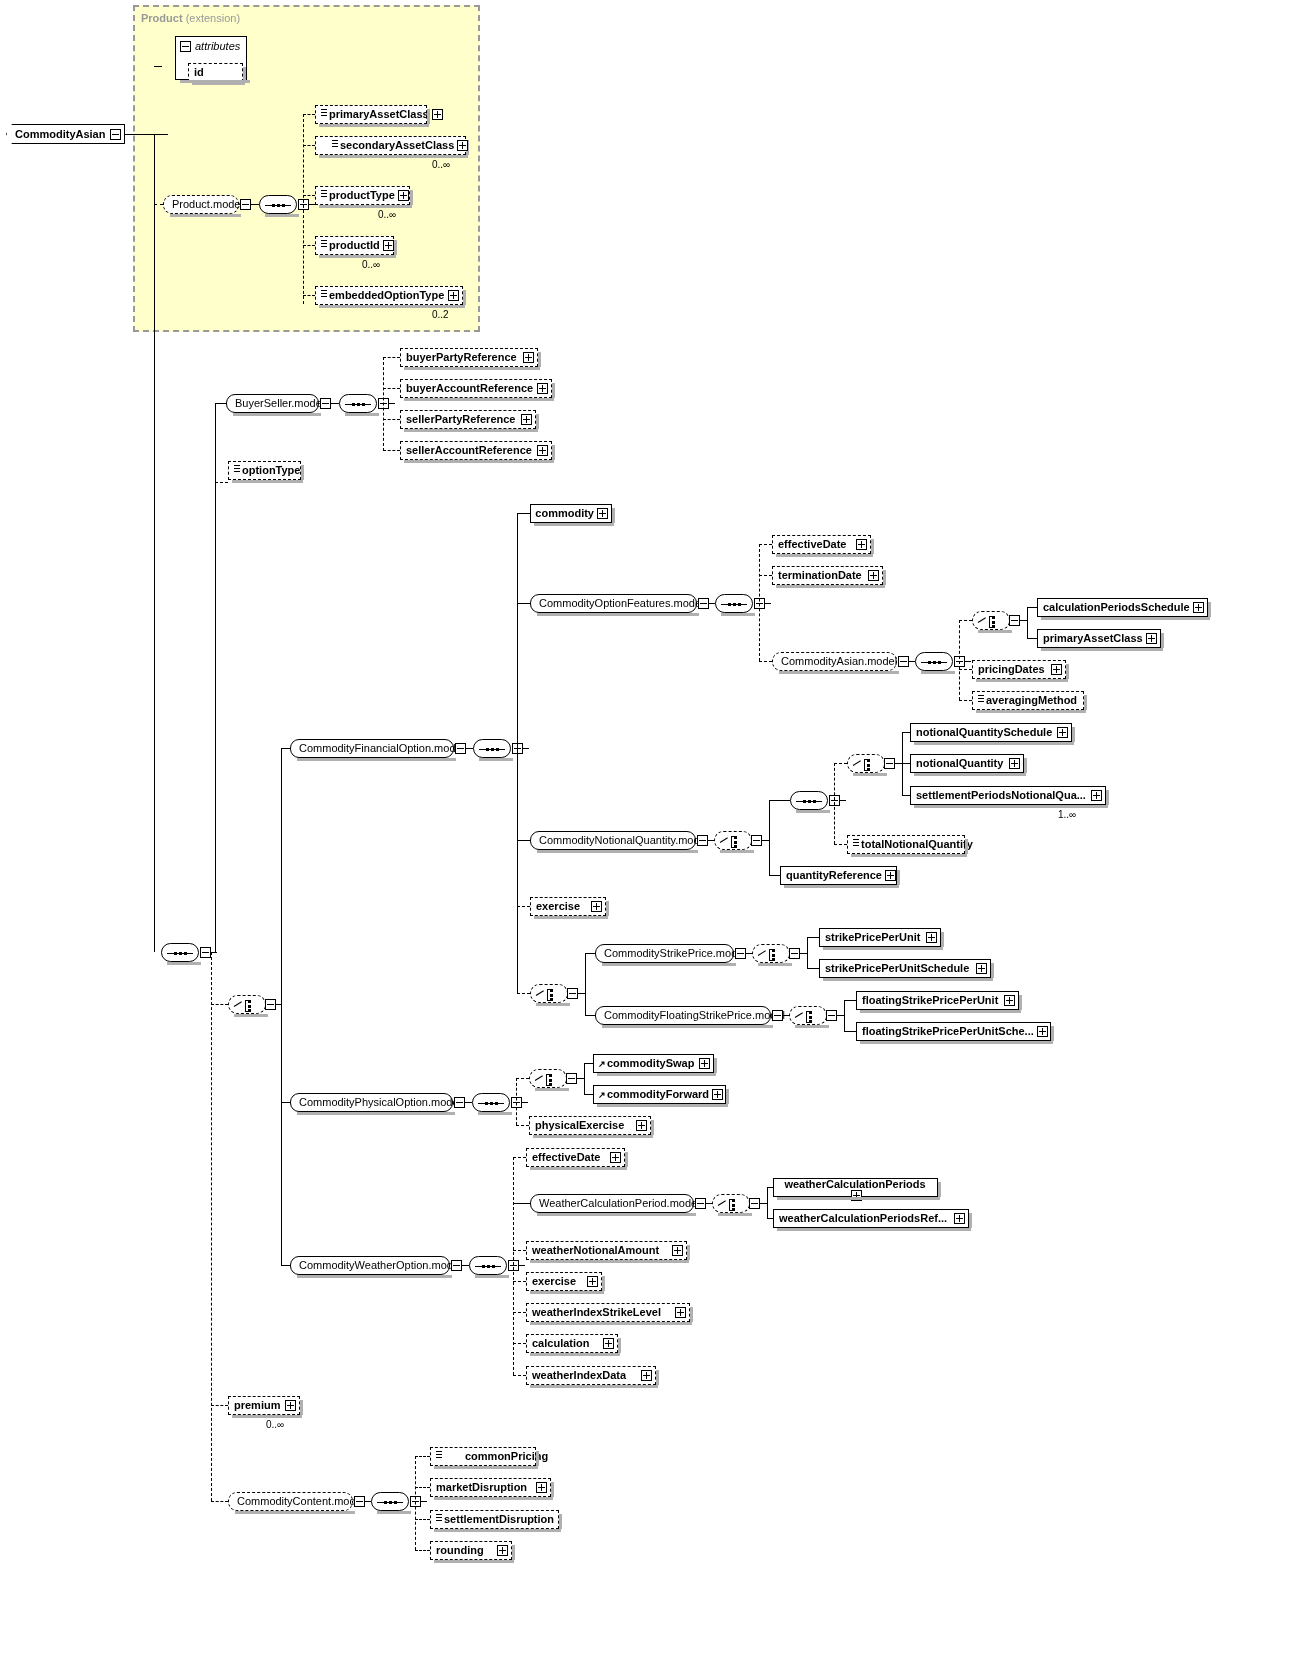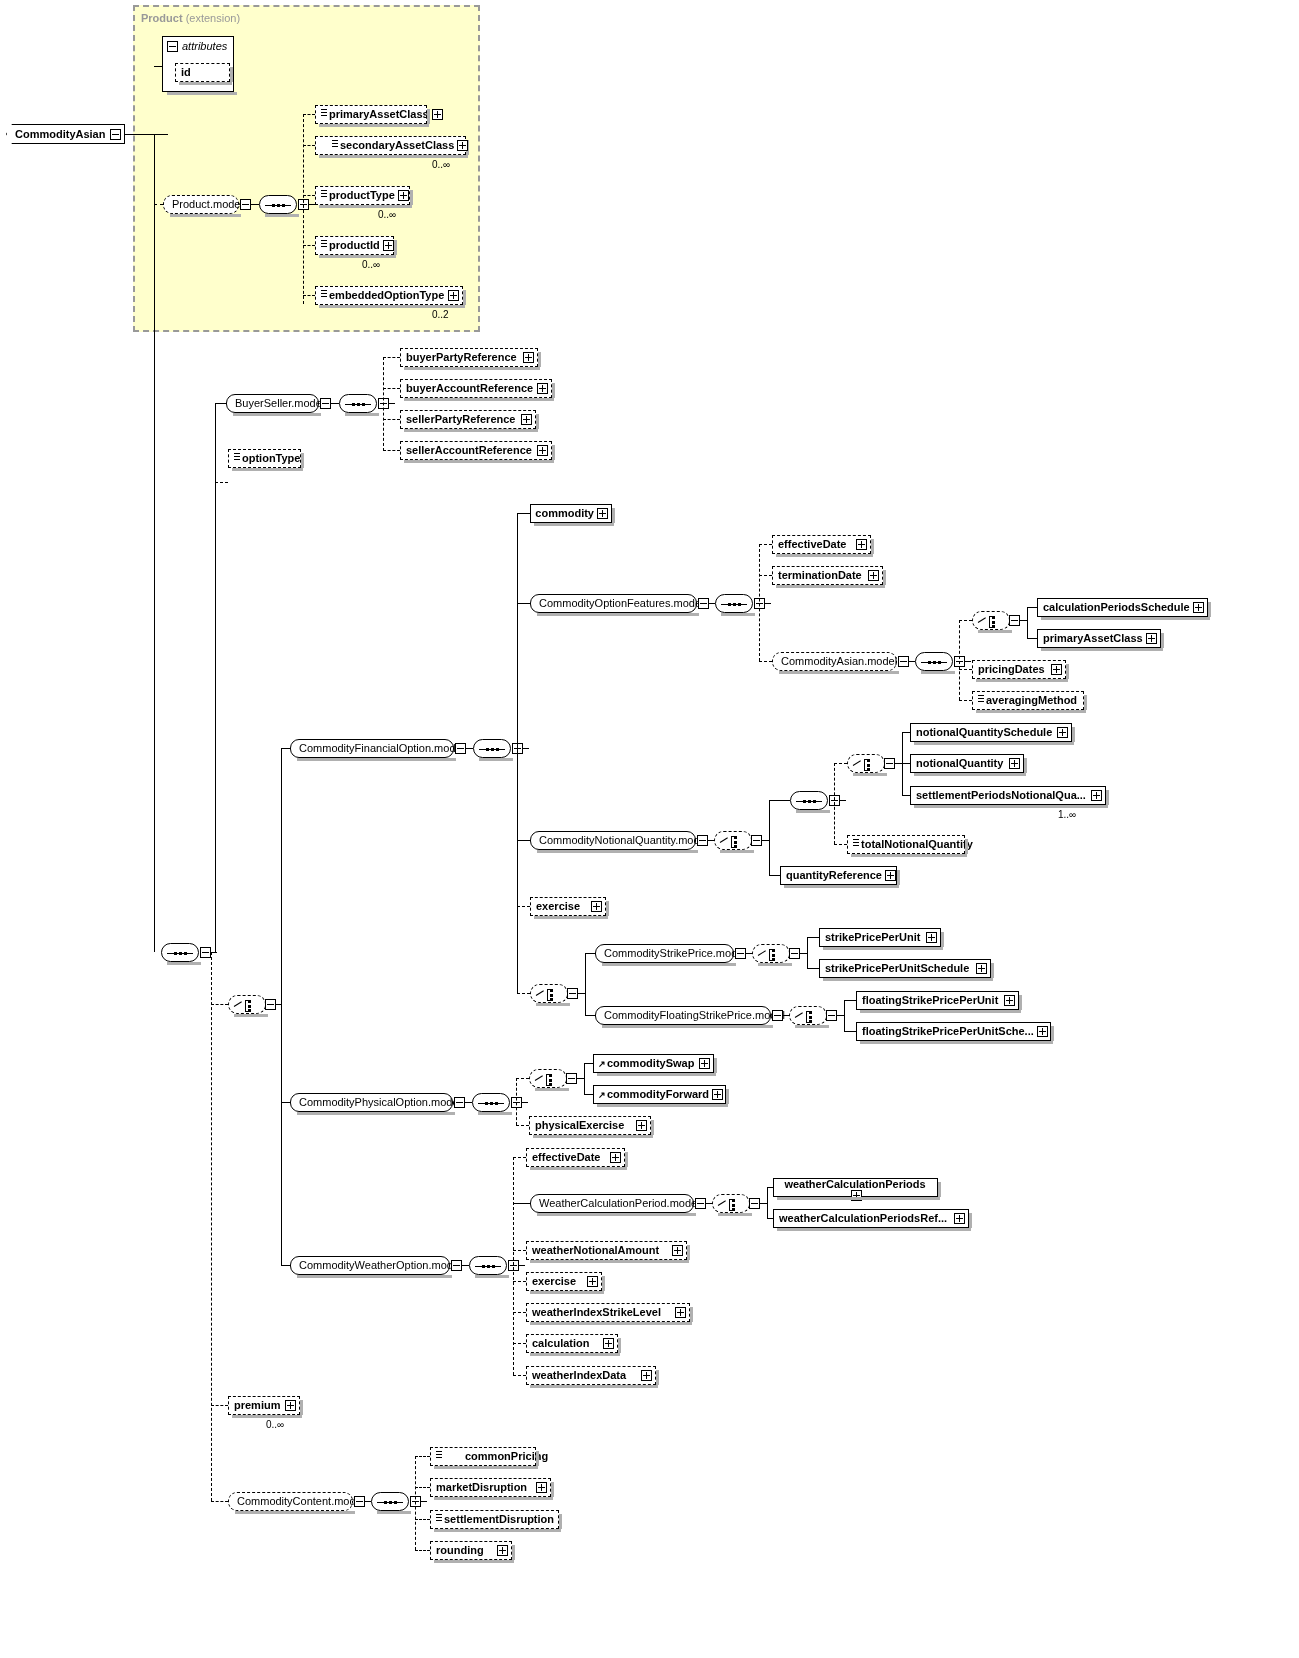--- a/index.html
+++ b/index.html
@@ -246,21 +246,21 @@
 
   <div class="rootnode" style="left:6px; top:124px; width:119px;">
     <span class="lbl">CommodityAsian</span>
     <span class="ctl"></span>
   </div>
 
   <div class="ln h solid" style="left:125px; top:134px; width:43px;"></div>
   <div class="ln v solid" style="left:154px; top:134px; height:818px;"></div>
 
   <div class="ln h solid" style="left:154px; top:66px; width:8px;"></div>
-  <div class="attrbox" style="left:162px; top:36px; width:72px; height:56px;">
+  <div class="attrbox" style="left:175px; top:36px; width:72px; height:44px;">
     <div class="attrhdr">
       <span class="ctl"></span>
       <span>attributes</span>
     </div>
     <div class="node dashed" style="position:absolute; left:12px; top:26px; width:55px;">
       <span class="lbl">id</span>
     </div>
   </div>
 
   <div class="ln v dash" style="left:154px; top:204px; height:1px;"></div>
@@ -354,21 +354,21 @@
     <span class="lbl">sellerPartyReference</span>
     <span class="ctl plus"></span>
   </div>
   <div class="ln h dash" style="left:383px; top:450px; width:17px;"></div>
   <div class="node dashed" style="left:400px; top:441px; width:152px;">
     <span class="lbl">sellerAccountReference</span>
     <span class="ctl plus"></span>
   </div>
 
   <div class="ln h dash" style="left:215px; top:482px; width:13px;"></div>
-  <div class="node dashed" style="left:228px; top:449px; width:73px;text-align:center;">
+  <div class="node dashed" style="left:228px; top:461px; width:73px;text-align:center;">
     <span class="simpleglyph"></span>
     <span class="lbl">optionType</span>
   </div>
 
   <div class="comp solid" style="left:161px; top:943px;">
     <div class="glyph-seq">
         <i></i>
         <i></i>
         <i></i>
       </div>

